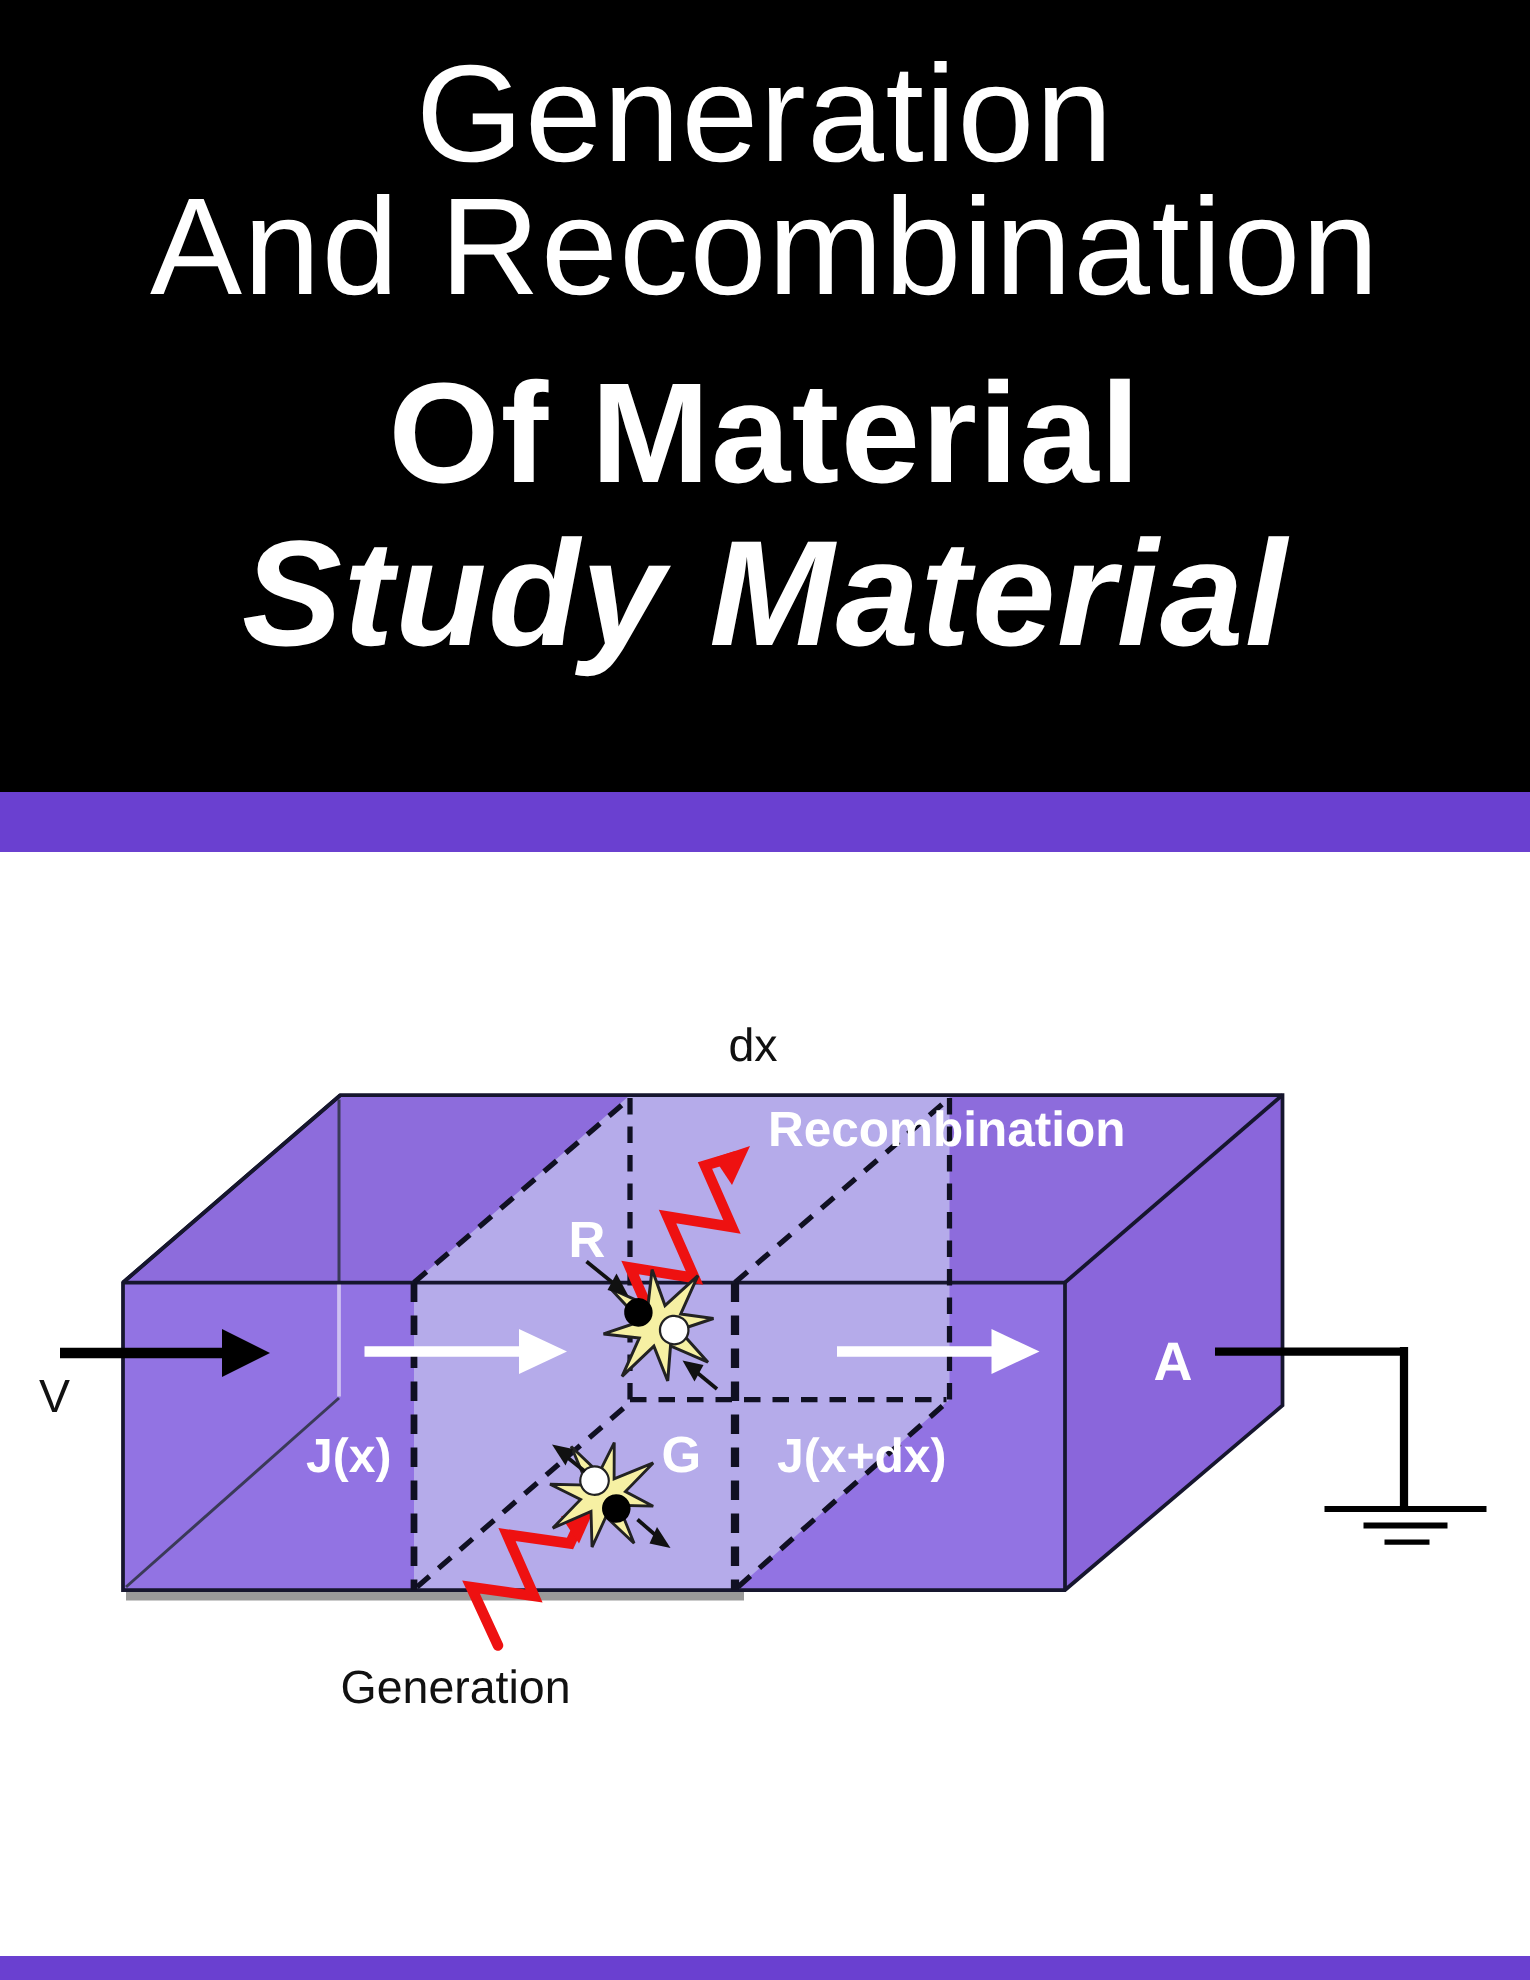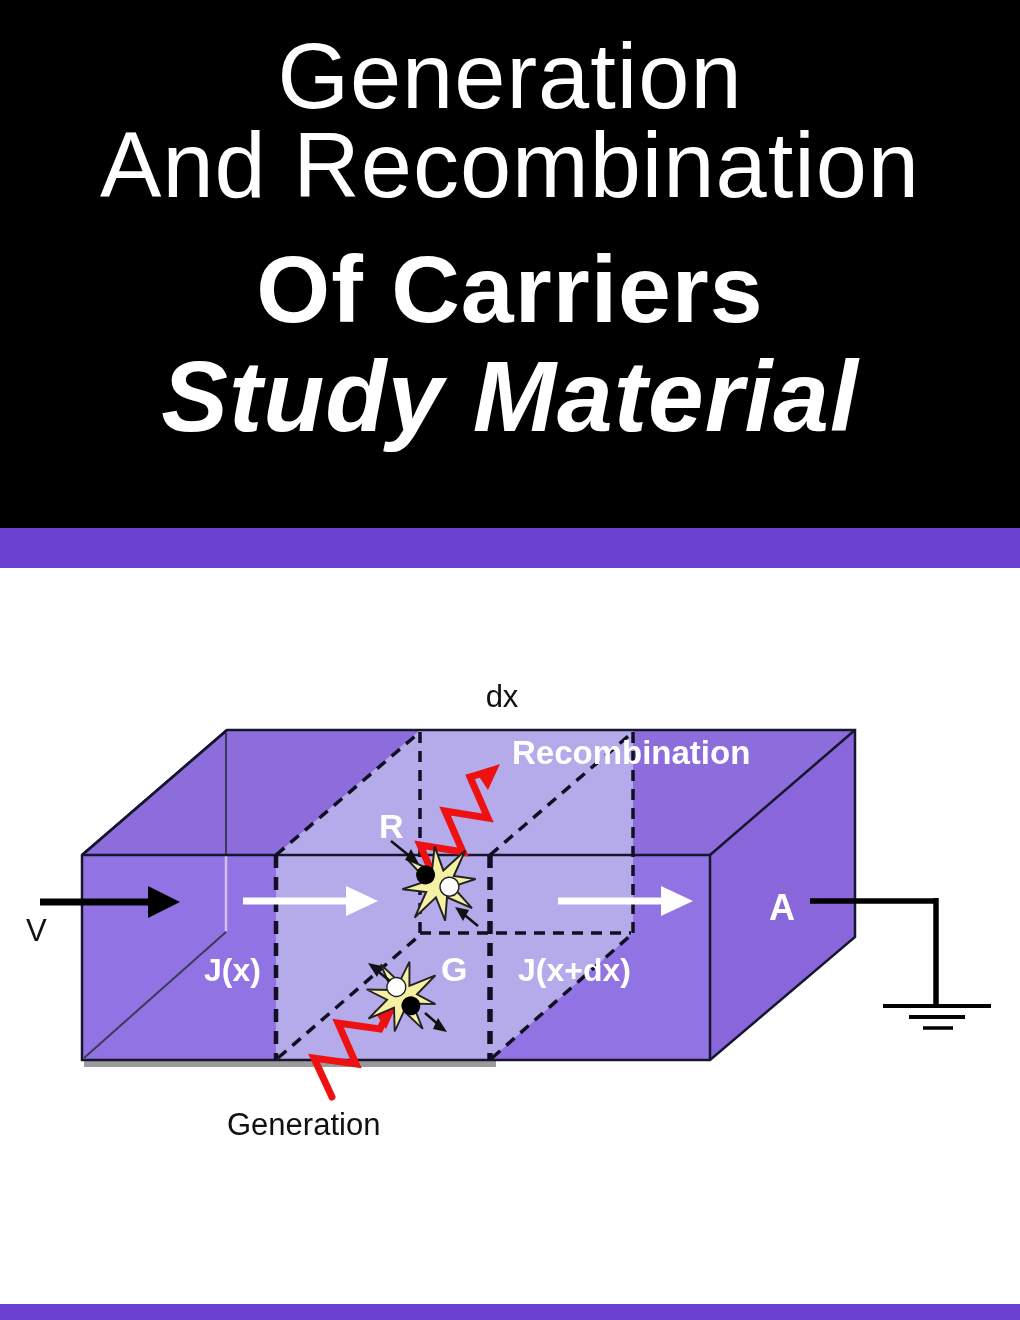--- a/index.html
+++ b/index.html
@@ -38,21 +38,21 @@
   .gnd{stroke:#000000;fill:none;}
   .mini-arrow{stroke:#111111;stroke-width:2.5;fill:none;}
   .red-zig{stroke:#EE1111;stroke-width:7;fill:none;stroke-linecap:round;stroke-linejoin:miter;}
 </style>
 </head>
 <body>
 
 <div class="header">
   <div class="title-line t1">Generation</div>
   <div class="title-line t2">And Recombination</div>
-  <div class="title-line t3">Of Carriers</div>
+  <div class="title-line t3">Of Material</div>
   <div class="title-line t4">Study Material</div>
 </div>
 
 <div class="accent-bar"></div>
 
 <svg class="diagram-svg" viewBox="0 568 1020 752">
 
   <g>
     <rect x="82" y="855" width="628" height="205" fill="#9273E3"></rect>
     <polygon points="82,855 710,855 855,730 227,730" fill="#8D6CDC"></polygon>

